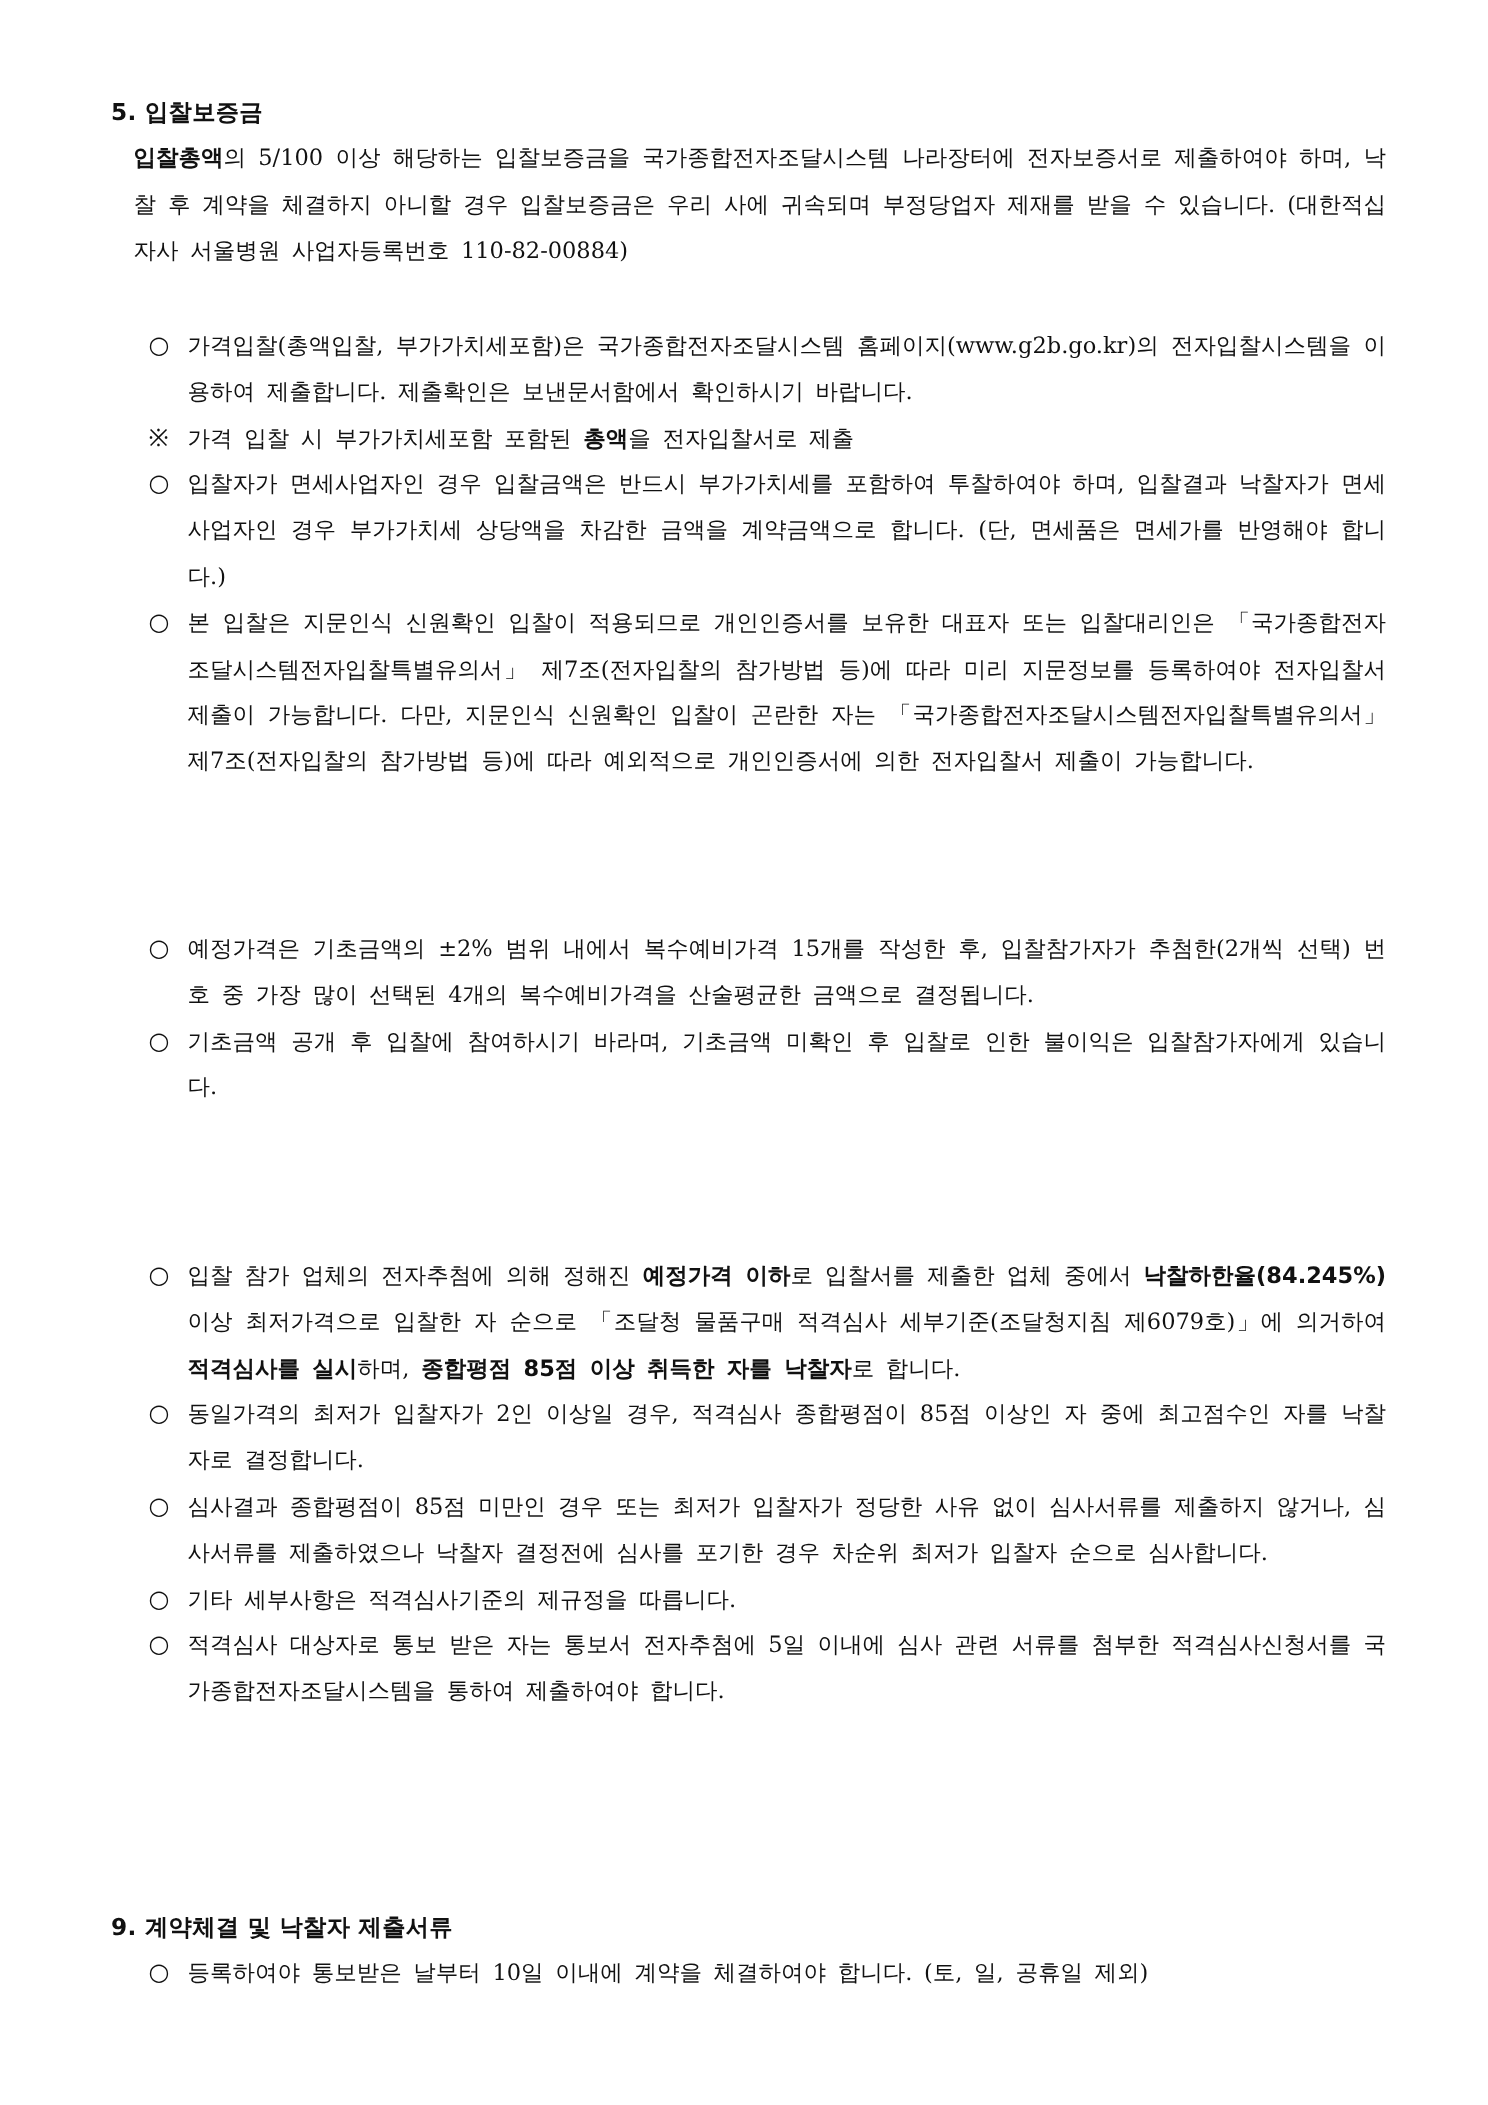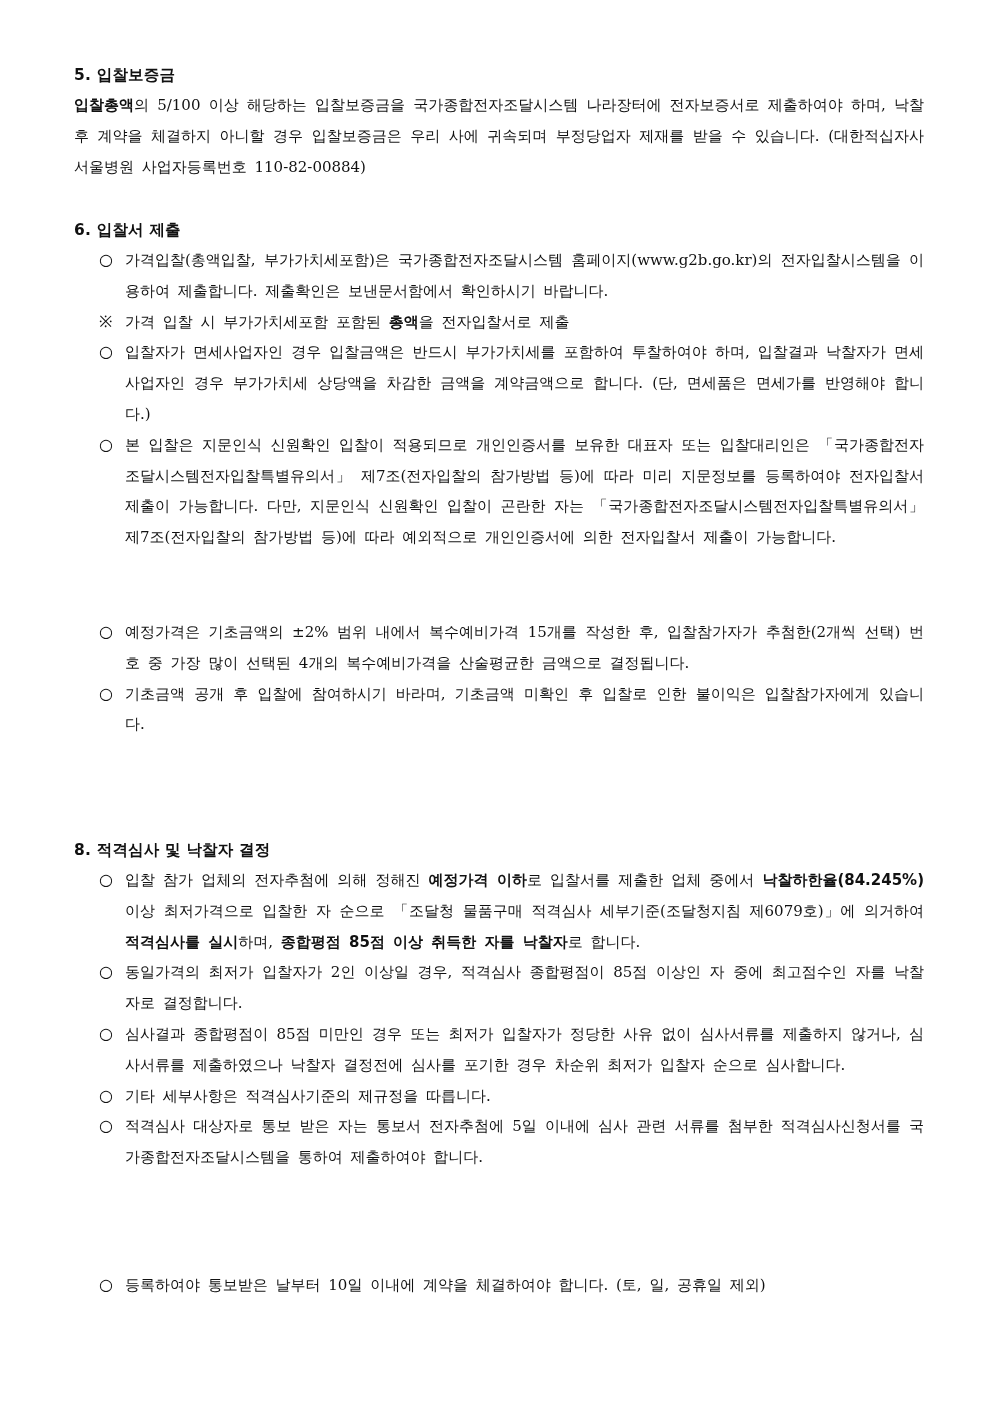--- a/index.html
+++ b/index.html
@@ -12,21 +12,21 @@
   .section { position: absolute; left: 74px; width: 850px; }
   .heading {
     font-family: "DejaVu Sans", "Liberation Sans", sans-serif;
     font-weight: bold; font-size: 15.5px; line-height: 30px; height: 30px;
     letter-spacing: 0.2px; white-space: nowrap;
   }
   .para {
     font-size: 15px; line-height: 30.8px; text-align: justify;
     text-align-last: left; word-spacing: 3px;
   }
-  .plain { }
+  .plain { margin-left: 15px; }
   .item { position: relative; padding-left: 51px; }
   .bullet {
     position: absolute; left: 25px; top: 0; width: 22px;
     font-size: 16px; line-height: 30.8px;
   }
   .item-text { display: block; }
   b, .b { font-weight: bold; font-family: "DejaVu Sans", "Liberation Sans", sans-serif; }
 </style>
 </head>
 <body>
@@ -37,24 +37,20 @@
     <div class="heading">
       <span>5.</span>
       <span>입찰보증금</span>
     </div>
     <div class="para plain">
       <b>입찰총액</b><span>의 5/100 이상 해당하는 입찰보증금을 국가종합전자조달시스템 나라장터에 전자보증서로 제출하여야 하며, 낙찰 후 계약을 체결하지 아니할 경우 입찰보증금은 우리 사에 귀속되며 부정당업자 제재를 받을 수 있습니다. (대한적십자사 서울병원 사업자등록번호 110-82-00884)</span>
     </div>
   </div>
 
   <div class="section" style="top:215px;">
-    <div class="heading">
-      <span>6.</span>
-      <span>입찰서 제출</span>
-    </div>
     <div class="para item">
       <span class="bullet">○</span>
       <span class="item-text"><span>가격입찰(총액입찰, 부가가치세포함)은 국가종합전자조달시스템 홈페이지(www.g2b.go.kr)의 전자입찰시스템을 이용하여 제출합니다. 제출확인은 보낸문서함에서 확인하시기 바랍니다.</span></span>
     </div>
     <div class="para item">
       <span class="bullet">※</span>
       <span class="item-text"><span>가격 입찰 시 부가가치세포함 포함된 </span><b>총액</b><span>을 전자입찰서로 제출</span></span>
     </div>
     <div class="para item">
       <span class="bullet">○</span>
@@ -71,24 +67,20 @@
       <span class="bullet">○</span>
       <span class="item-text"><span>예정가격은 기초금액의 ±2% 범위 내에서 복수예비가격 15개를 작성한 후, 입찰참가자가 추첨한(2개씩 선택) 번호 중 가장 많이 선택된 4개의 복수예비가격을 산술평균한 금액으로 결정됩니다.</span></span>
     </div>
     <div class="para item">
       <span class="bullet">○</span>
       <span class="item-text"><span>기초금액 공개 후 입찰에 참여하시기 바라며, 기초금액 미확인 후 입찰로 인한 불이익은 입찰참가자에게 있습니다.</span></span>
     </div>
   </div>
 
   <div class="section" style="top:835px;">
-    <div class="heading">
-      <span>8.</span>
-      <span>적격심사 및 낙찰자 결정</span>
-    </div>
     <div class="para item">
       <span class="bullet">○</span>
       <span class="item-text"><span>입찰 참가 업체의 전자추첨에 의해 정해진 </span><b>예정가격 이하</b><span>로 입찰서를 제출한 업체 중에서 </span><b>낙찰하한율(84.245%)</b><span> 이상 최저가격으로 입찰한 자 순으로 「조달청 물품구매 적격심사 세부기준(조달청지침 제6079호)」에 의거하여 </span><b>적격심사를 실시</b><span>하며, </span><b>종합평점 85점 이상 취득한 자를 낙찰자</b><span>로 합니다.</span></span>
     </div>
     <div class="para item">
       <span class="bullet">○</span>
       <span class="item-text"><span>동일가격의 최저가 입찰자가 2인 이상일 경우, 적격심사 종합평점이 85점 이상인 자 중에 최고점수인 자를 낙찰자로 결정합니다.</span></span>
     </div>
     <div class="para item">
       <span class="bullet">○</span>
@@ -98,19 +90,23 @@
       <span class="bullet">○</span>
       <span class="item-text"><span>기타 세부사항은 적격심사기준의 제규정을 따릅니다.</span></span>
     </div>
     <div class="para item">
       <span class="bullet">○</span>
       <span class="item-text"><span>적격심사 대상자로 통보 받은 자는 통보서 전자추첨에 5일 이내에 심사 관련 서류를 첨부한 적격심사신청서를 국가종합전자조달시스템을 통하여 제출하여야 합니다.</span></span>
     </div>
   </div>
 
   <div class="section" style="top:1270px;">
+    <div class="heading">
+      <span>9.</span>
+      <span>계약체결 및 낙찰자 제출서류</span>
+    </div>
     <div class="para item">
       <span class="bullet">○</span>
       <span class="item-text"><span>등록하여야 통보받은 날부터 10일 이내에 계약을 체결하여야 합니다. (토, 일, 공휴일 제외)</span></span>
     </div>
   </div>
 
 </div>
 
 </body></html>

